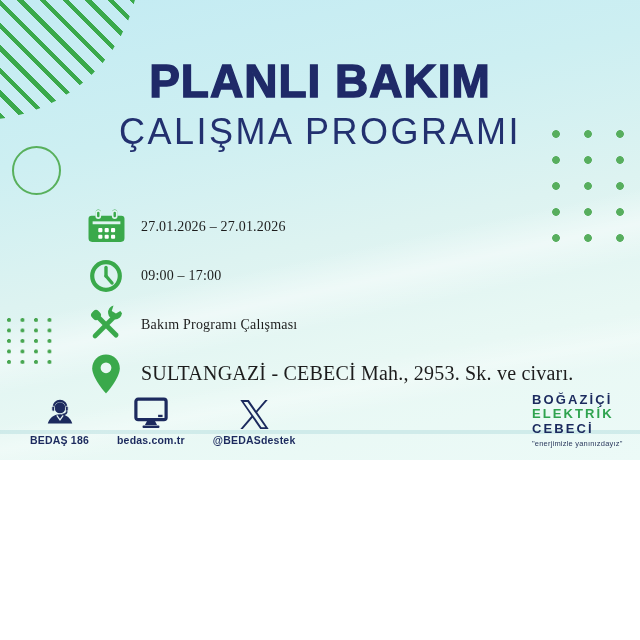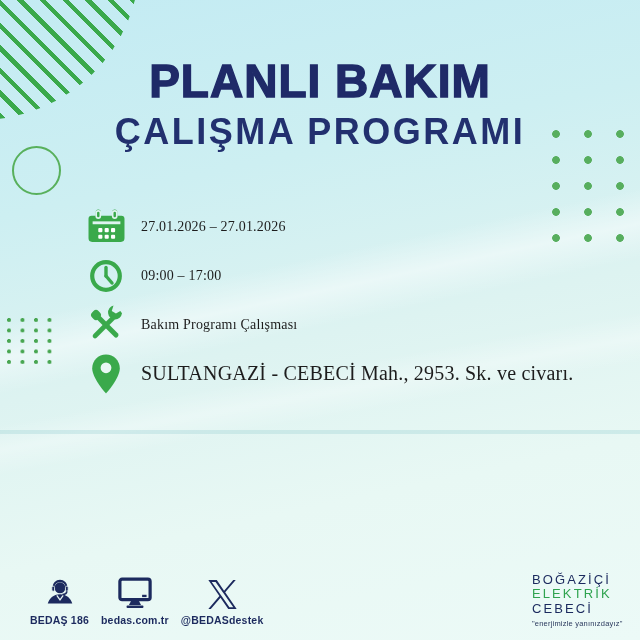--- a/index.html
+++ b/index.html
@@ -1,17 +1,17 @@
 <!DOCTYPE html>
 <html><head>
 <meta charset="utf-8">
 <style>
   html,body{margin:0;padding:0;background:#ffffff;}
   .canvas{
-    position:relative;width:640px;height:640px;overflow:hidden;
+    position:relative;width:640px;height:460px;overflow:hidden;
     font-family:"Liberation Sans",sans-serif;
     background:linear-gradient(168deg,#c3ebf3 0%,#cdeff2 28%,#ddf3f1 52%,#e8f8f4 74%,#ecfaf7 100%);
   }
   
   .ray{position:absolute;background:linear-gradient(to bottom,rgba(255,255,255,0),rgba(255,255,255,.45),rgba(255,255,255,0));pointer-events:none;}
   .ray1{width:900px;height:70px;left:-100px;top:250px;transform:rotate(-12deg);}
   .ray2{width:900px;height:50px;left:-80px;top:360px;transform:rotate(-10deg);opacity:.7;}
   .band{position:absolute;left:0;top:430px;width:640px;height:4px;background:rgba(140,202,206,.28);}
   
   .stripes-circle{
@@ -32,41 +32,41 @@
     background-image:radial-gradient(circle at 2px 2px,#48a651 1.7px,rgba(0,0,0,0) 2.3px);
     background-size:13.5px 10.5px;
   }
   
   .title-wrap{position:absolute;left:0;top:58px;width:640px;text-align:center;color:#1f2a68;}
   .title-main{
     font-size:46px;font-weight:bold;letter-spacing:1px;line-height:1.0;
     -webkit-text-stroke:1.4px #1f2a68;
   }
   .title-sub{
-    font-size:36px;font-weight:700;letter-spacing:2.5px;margin-top:7px;color:#22306f;
+    font-size:36px;font-weight:400;letter-spacing:2.5px;margin-top:7px;color:#22306f;
   }
   
   .details{position:absolute;left:86px;top:202px;}
   .row{display:flex;align-items:center;height:49px;}
   .row .icn{width:40px;height:40px;flex:0 0 40px;display:flex;align-items:center;justify-content:center;}
   .row .txt{
     margin-left:15px;font-family:"Liberation Serif",serif;font-size:14px;color:#1d1d1d;
     white-space:nowrap;letter-spacing:.2px;
   }
   .row .txt.loc{font-size:20px;}
   
-  .contacts{position:absolute;left:30px;bottom:14px;display:flex;gap:12px;align-items:center;}
+  .contacts{position:absolute;left:30px;bottom:14px;display:flex;gap:28px;align-items:center;}
   .contact{display:flex;flex-direction:column;align-items:center;gap:5px;}
   .contact .cicon{height:32px;display:flex;align-items:flex-end;justify-content:center;}
   .contact .clabel{font-size:10.5px;font-weight:bold;color:#1c2a5e;letter-spacing:.2px;white-space:nowrap;}
   
   .logo{position:absolute;right:12px;bottom:12px;text-align:left;width:96px;}
   .logo .l1,.logo .l3{color:#1b2a5e;}
   .logo .l2{color:#2fa34f;}
-  .logo .lline{font-size:13px;font-weight:normal;letter-spacing:2.1px;line-height:14.5px;white-space:nowrap;}
+  .logo .lline{font-size:13px;font-weight:bold;letter-spacing:2.1px;line-height:14.5px;white-space:nowrap;}
   .logo .tagline{font-size:7.5px;color:#2b3a5e;margin-top:3px;letter-spacing:.2px;white-space:nowrap;}
 </style>
 </head>
 <body>
 
 <div class="canvas">
 
   <div class="ray ray1"></div>
   <div class="ray ray2"></div>
   <div class="band"></div>

